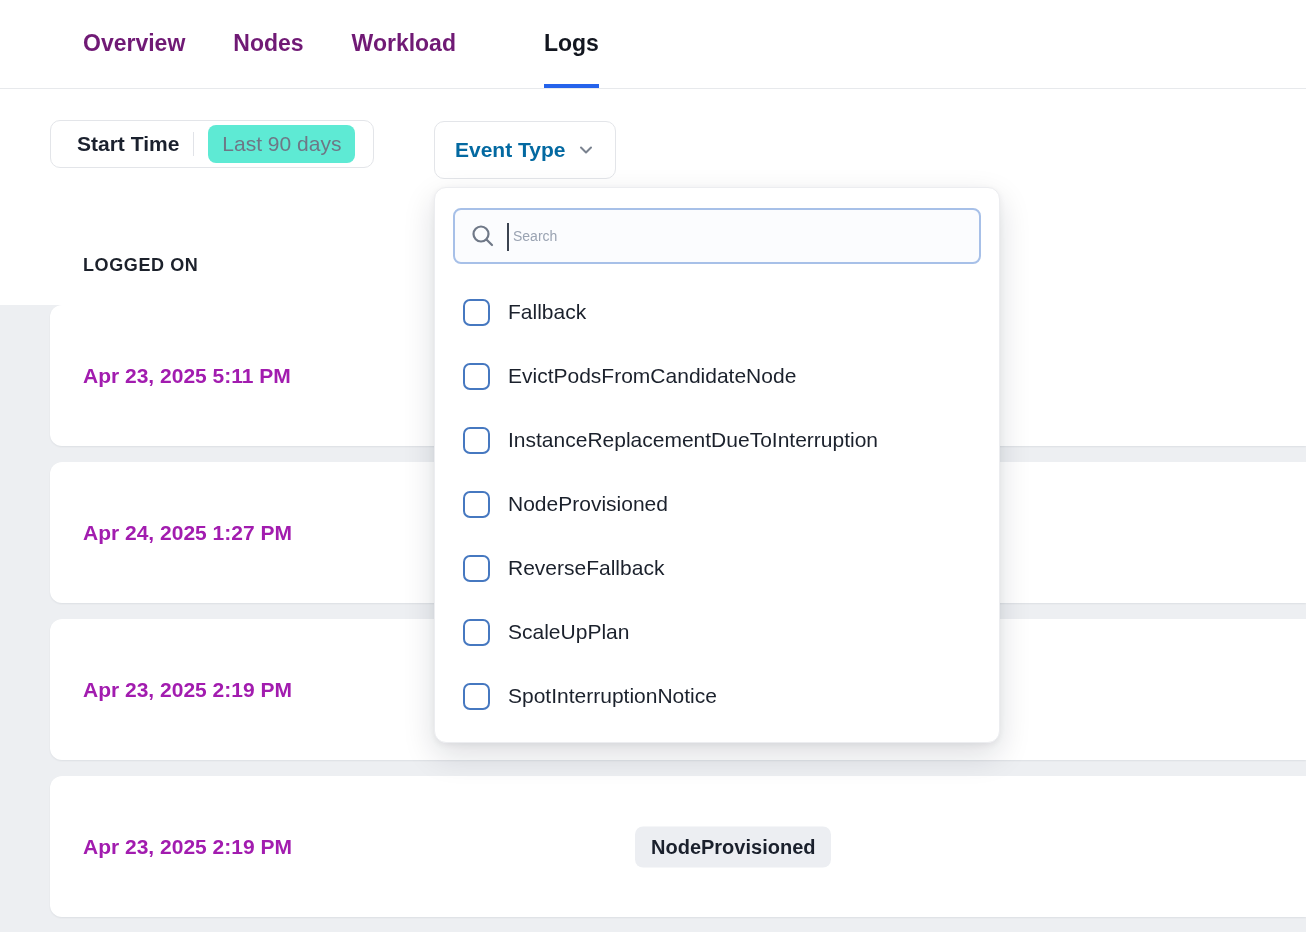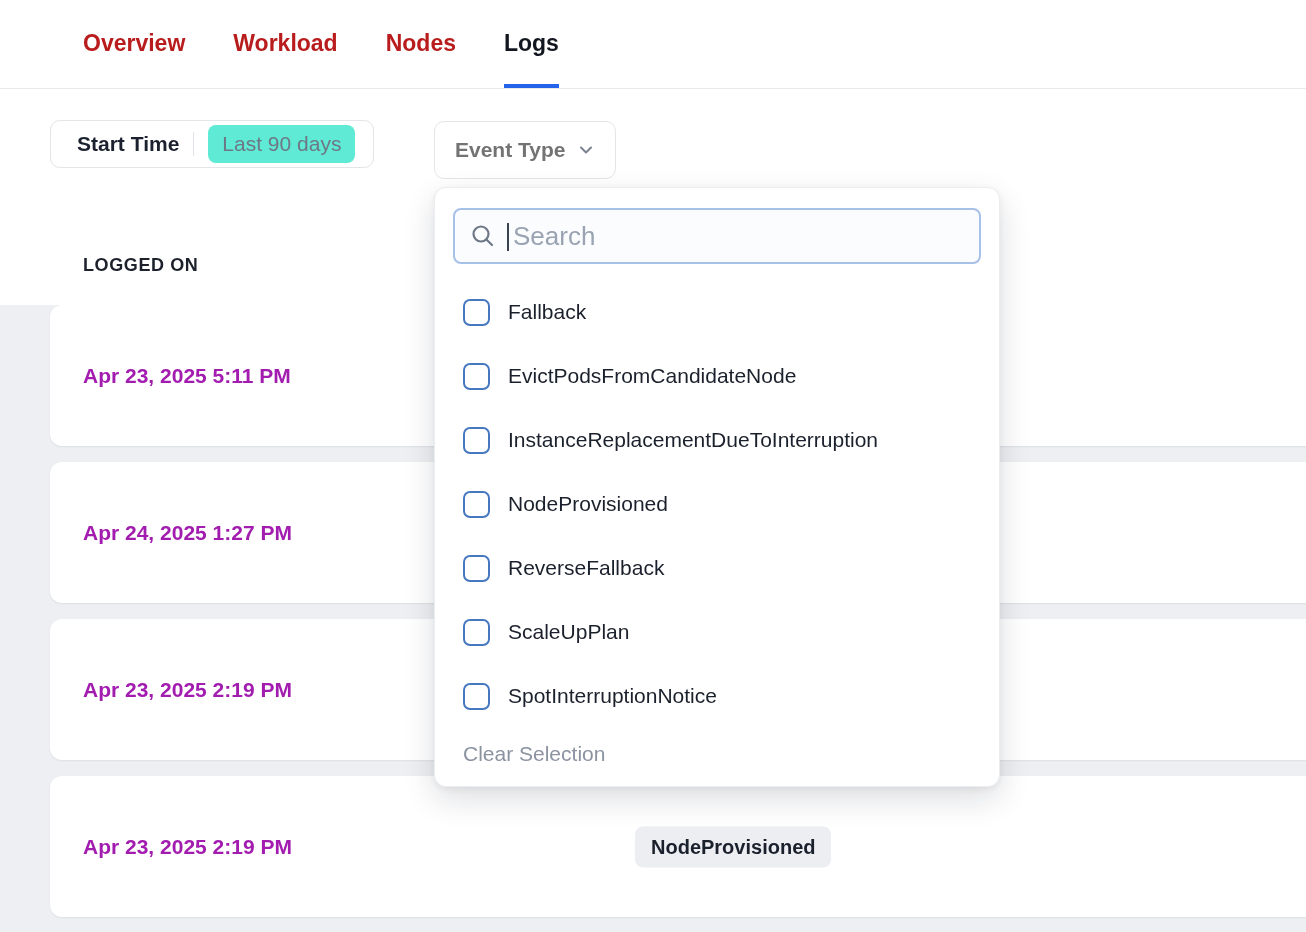--- a/index.html
+++ b/index.html
@@ -35,28 +35,29 @@
     align-items: stretch;
     padding-left: 83px;
     gap: 48px;
     background: #ffffff;
   }
   .tab {
     display: flex;
     align-items: center;
     font-size: 23px;
     font-weight: 600;
-    color: #b91c1c;
+    color: #701a75;
     cursor: pointer;
     border-bottom: 4px solid transparent;
     padding-top: 2px;
   }
   .tab.active {
     color: #12161f;
     border-bottom-color: #2563eb;
+    margin-left: 40px;
   }
 
   
   .start-time {
     position: absolute;
     left: 50px; top: 120px;
     height: 48px;
     display: flex;
     align-items: center;
     gap: 14px;
@@ -92,21 +93,21 @@
     gap: 12px;
     padding: 0 20px;
     border: 1px solid #e3e5e9;
     border-radius: 10px;
     background: #ffffff;
     cursor: pointer;
   }
   .event-type .et-label {
     font-size: 21px;
     font-weight: 600;
-    color: #737373;
+    color: #0369a1;
   }
 
   
   .col-header {
     position: absolute;
     left: 83px; top: 246px;
     font-size: 18px;
     font-weight: 700;
     letter-spacing: 0.6px;
     color: #1c212b;
@@ -171,21 +172,21 @@
     border-radius: 8px;
     background: #fbfcfe;
     padding: 0 14px;
     gap: 10px;
   }
   .search-box svg { flex: none; }
   .search-box input {
     border: none;
     outline: none;
     background: transparent;
-    font-size: 26px;
+    font-size: 14px;
     color: #1a202c;
     flex: 1;
     min-width: 0;
     font-family: inherit;
     padding: 0 0 0 6px;
   }
   .search-box input::placeholder { color: #9aa3b2; }
   .caret {
     position: absolute;
     left: 52px; top: 13px;
@@ -225,22 +226,22 @@
 </style>
 </head>
 <body>
 
 <div class="screen">
 
   <div class="left-edge"></div>
 
   <nav class="tabs-bar">
     <div class="tab">Overview</div>
+    <div class="tab">Nodes</div>
     <div class="tab">Workload</div>
-    <div class="tab">Nodes</div>
     <div class="tab active">Logs</div>
   </nav>
 
   <div class="start-time">
     <span class="st-label">Start Time</span>
     <span class="vdiv"></span>
     <span class="pill">Last 90 days</span>
   </div>
 
   <div class="event-type">
@@ -307,16 +308,15 @@
       <div class="option">
         <input type="checkbox" style="">
         <span class="opt-label">ScaleUpPlan</span>
       </div>
       <div class="option">
         <input type="checkbox" style="">
         <span class="opt-label">SpotInterruptionNotice</span>
       </div>
     </div>
 
-    <div class="clear">Clear Selection</div>
   </div>
 
 </div>
 
 </body></html>

